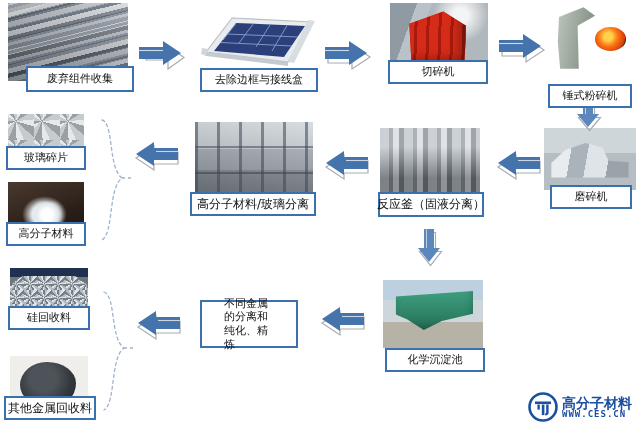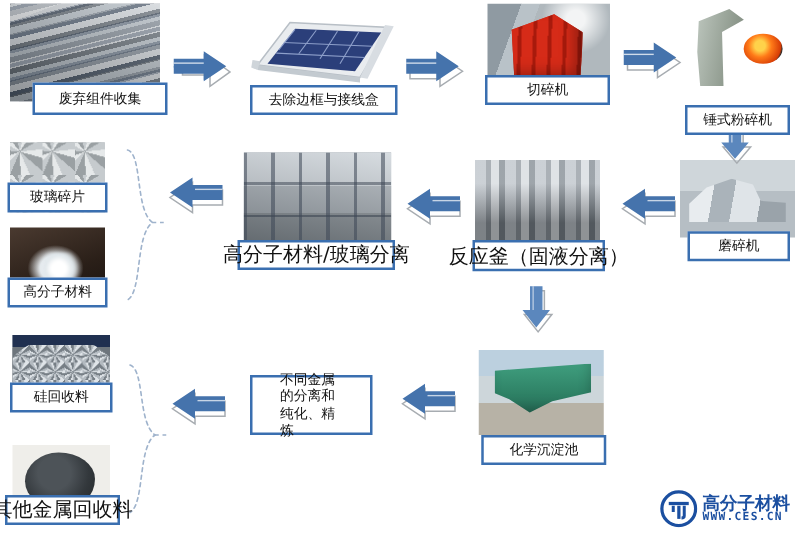--- a/index.html
+++ b/index.html
@@ -29,21 +29,21 @@
     white-space:nowrap;
     z-index:5;
   }
   .cap.multiline{
     white-space:normal;
     justify-content:flex-start;
     text-align:left;
     padding:4px 22px;
     align-items:center;
   }
-  .cap.small{font-size:16px;}
+  .cap.small{font-size:12px;}
 
   
   .arrow{position:absolute;z-index:4;}
   .arrow svg{display:block;overflow:visible;}
 
   
   .brace{position:absolute;z-index:3;}
   .brace svg{display:block;}
 
   

